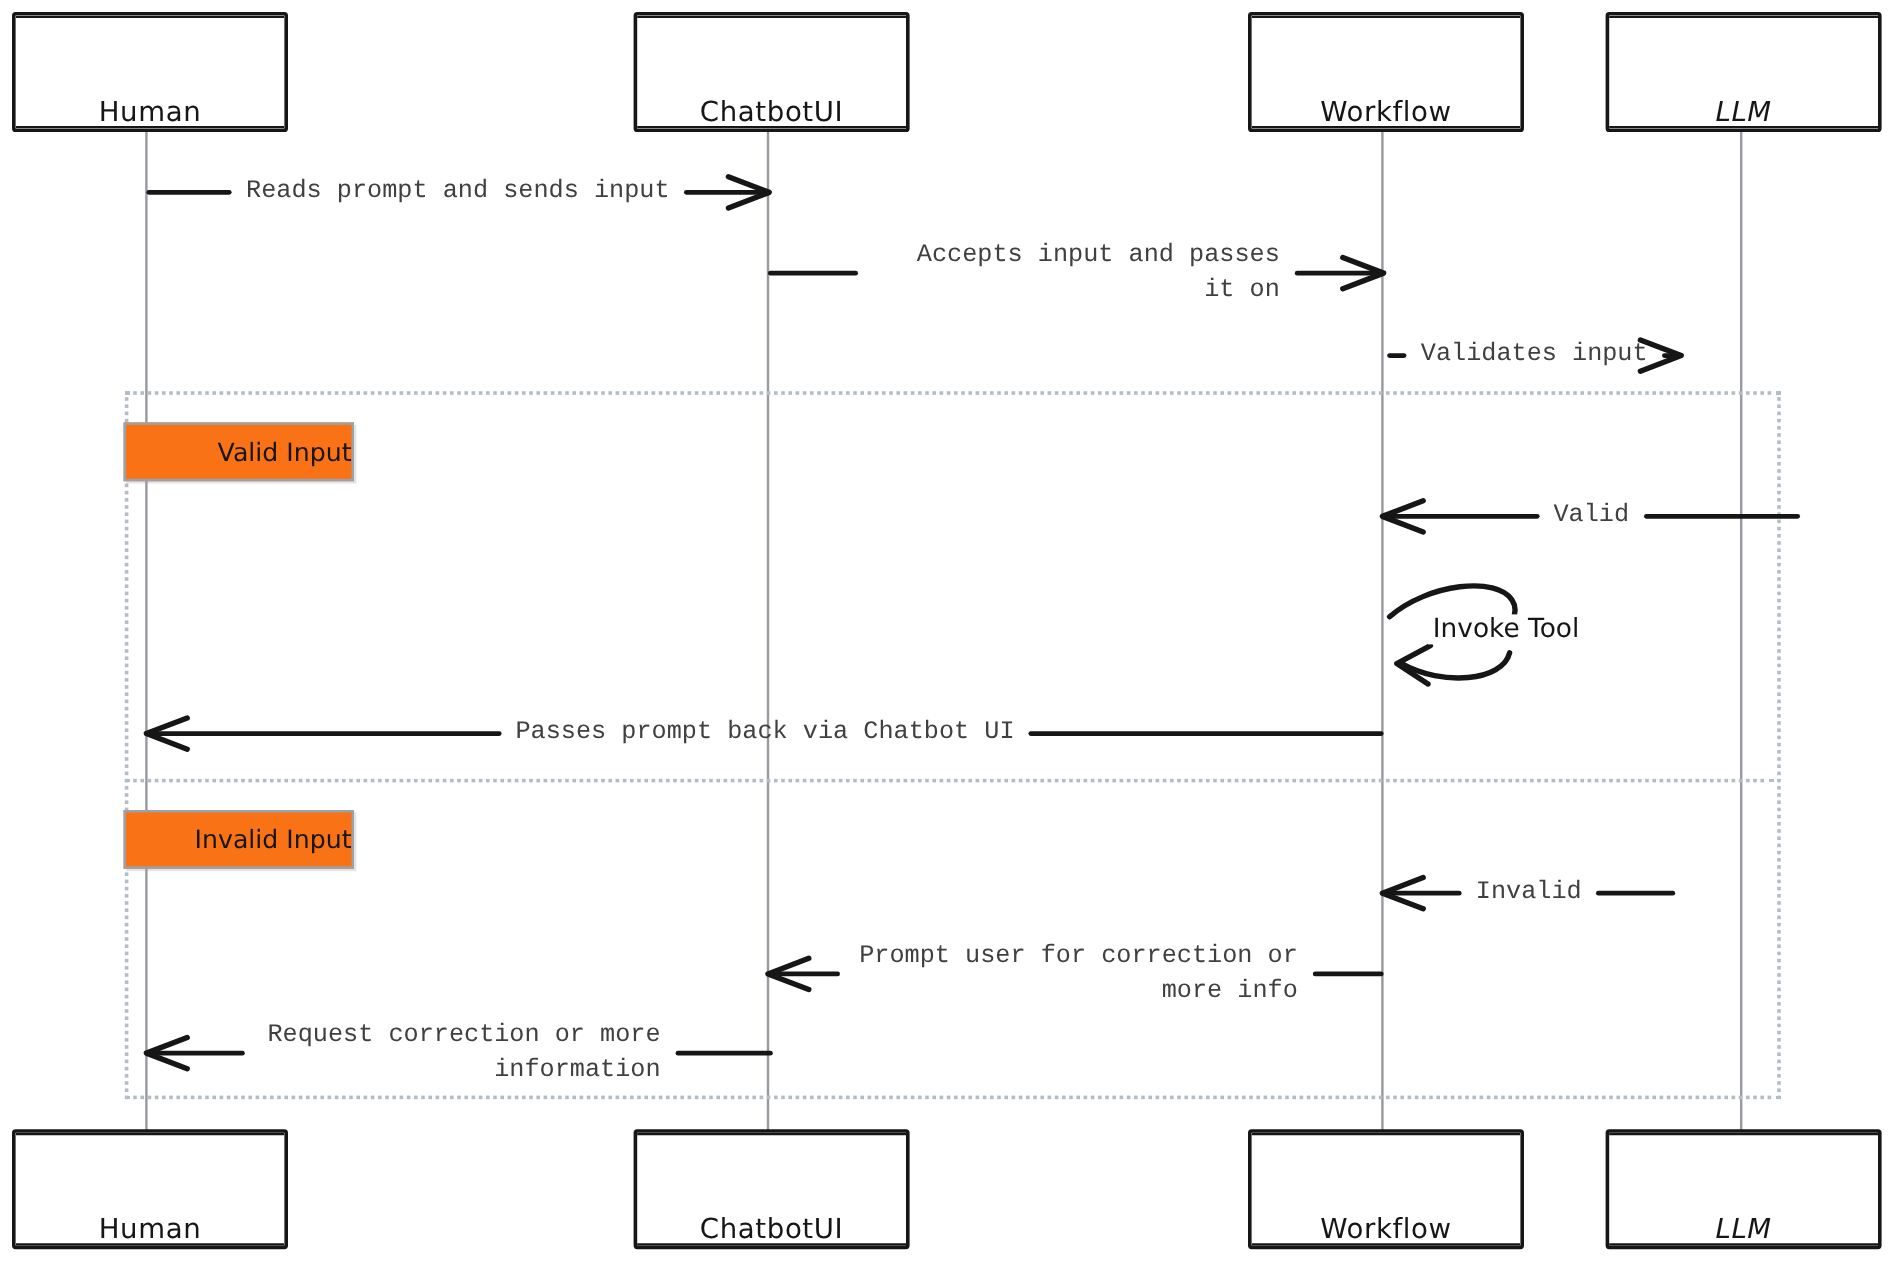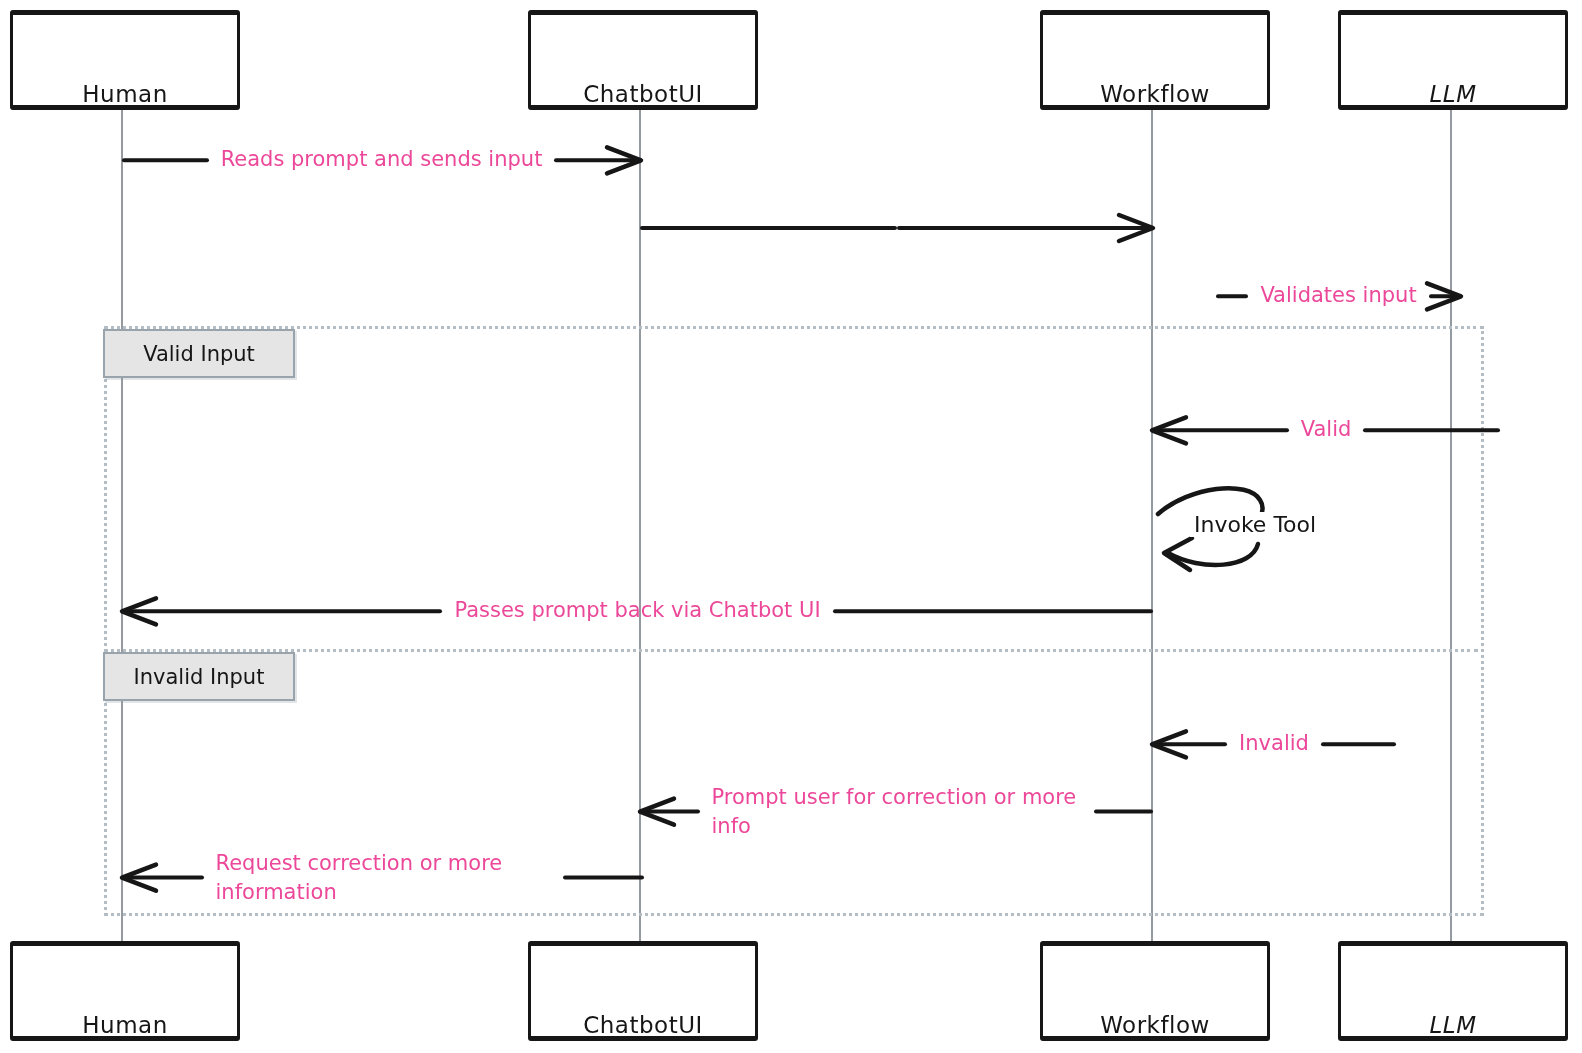--- a/index.html
+++ b/index.html
@@ -62,51 +62,53 @@
     width: 1374px;
     height: 0;
     border-top: 3px dotted #b4bcc4;
     z-index: 1;
   }
   .alt-label {
     position: absolute;
     left: 103px;
     width: 188px;
     height: 45px;
-    background: #e5e5e5;
+    background: #f97316;
     border: 2px solid #98a3ac;
     box-shadow: 2px 2px 0 rgba(150, 162, 172, 0.28);
     display: flex;
     align-items: center;
-    justify-content: center;
+    justify-content: flex-end;
     font-size: 21px;
     z-index: 4;
+    margin-top: 23px;
   }
 
   
   .msg {
     position: absolute;
     display: flex;
     align-items: center;
     transform: translateY(-50%);
     z-index: 2;
   }
   .msg .seg {
     flex: 1;
     height: 4px;
     background: #161616;
     border-radius: 3px;
   }
   .msg .lbl {
     padding: 0 12px;
     font-size: 21px;
     line-height: 1.4;
-    text-align: left;
+    text-align: right;
     white-space: nowrap;
-    color: #ec4899;
+    color: #404040;
+    font-family: Liberation Mono, monospace;
   }
   .msg .lbl.wrap { white-space: normal; }
   .msg .lbl.w340 { max-width: 340px; }
   .msg .lbl.w360 { max-width: 370px; }
   .msg .lbl.w330 { max-width: 335px; }
   .head {
     position: absolute;
     top: 50%;
     transform: translateY(-50%);
     z-index: 2;
@@ -176,27 +178,28 @@
     <span class="seg"></span>
     <span class="lbl">Reads prompt and sends input</span>
     <span class="seg"></span>
     <svg class="head right" width="44" height="36" viewBox="0 0 44 36">
       <path d="M5 5 L39 18 L5 31" stroke="#161616" stroke-width="4.5" fill="none" stroke-linecap="round" stroke-linejoin="round"></path>
     </svg>
   </div>
 
   <div class="msg" style="left:640px;width:513px;top:228px">
     <span class="seg"></span>
+    <span class="lbl wrap w340">Accepts input and passes it on</span>
     <span class="seg"></span>
     <svg class="head right" width="44" height="36" viewBox="0 0 44 36">
       <path d="M5 5 L39 18 L5 31" stroke="#161616" stroke-width="4.5" fill="none" stroke-linecap="round" stroke-linejoin="round"></path>
     </svg>
   </div>
 
-  <div class="msg" style="left:1216px;width:245px;top:296px">
+  <div class="msg" style="left:1156px;width:245px;top:296px">
     <span class="seg"></span>
     <span class="lbl">Validates input</span>
     <span class="seg"></span>
     <svg class="head right" width="44" height="36" viewBox="0 0 44 36">
       <path d="M5 5 L39 18 L5 31" stroke="#161616" stroke-width="4.5" fill="none" stroke-linecap="round" stroke-linejoin="round"></path>
     </svg>
   </div>
 
   <div class="msg" style="left:1152px;width:348px;top:430px">
     <span class="seg"></span>

